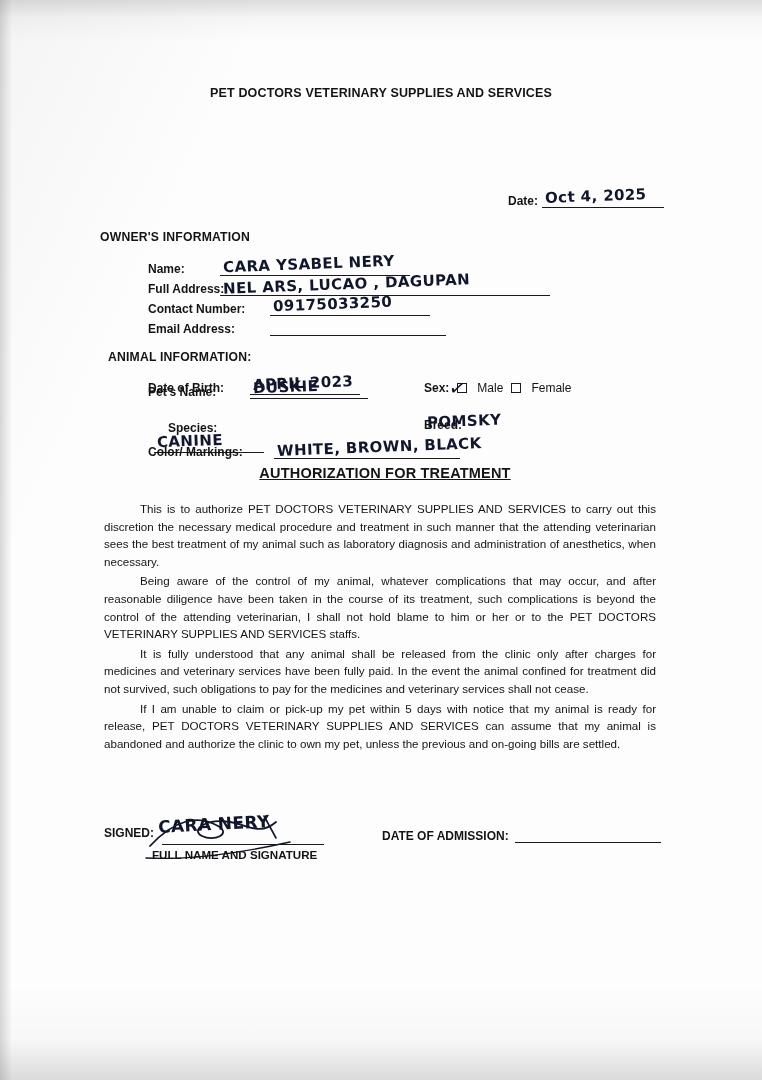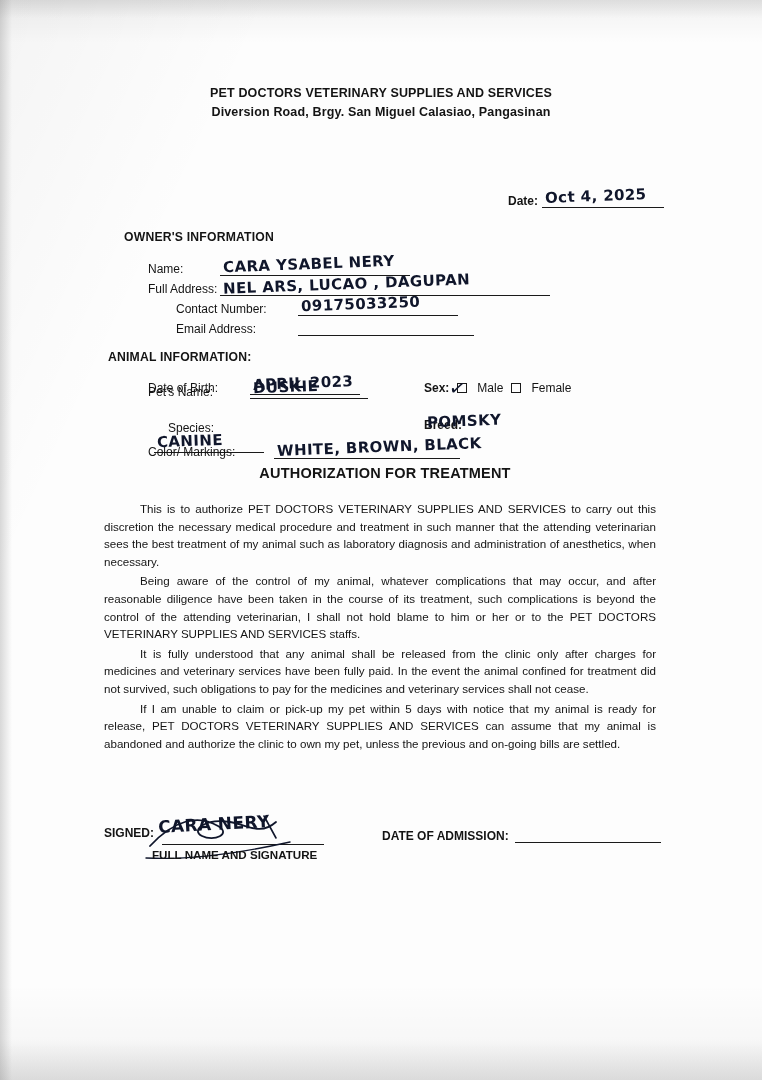--- a/index.html
+++ b/index.html
@@ -96,53 +96,53 @@
     white-space: nowrap;
   }
 
   
   .section-title {
     position: absolute;
     font-size: 12.2px;
     font-weight: bold;
     letter-spacing: 0.2px;
   }
-  #owner-title { left: 124px; top: 230px; }
+  #owner-title { left: 100px; top: 230px; }
   #animal-title { left: 108px; top: 350px; }
 
   
   .field {
     position: absolute;
     display: flex;
     align-items: flex-end;
   }
   .field .lbl {
     font-size: 12px;
-    font-weight: normal;
+    font-weight: bold;
     white-space: nowrap;
   }
   .field .rule {
     border-bottom: 1.1px solid #1a1a1a;
     height: 17px;
     position: relative;
     margin-left: 6px;
   }
 
   
   #f-name      { left: 148px; top: 258px; }
   #f-address   { left: 148px; top: 278px; }
   #f-contact   { left: 148px; top: 298px; }
   #f-email     { left: 148px; top: 318px; }
 
   #f-name .lbl, #f-address .lbl, #f-contact .lbl, #f-email .lbl { width: 66px; }
   #f-name .rule    { width: 190px; }
   #f-address .rule { width: 330px; }
   #f-contact .rule { width: 160px; }
   #f-email .rule   { width: 176px; }
-  #f-contact .lbl, #f-email .lbl { width: 116px; margin-left: 28px; }
+  #f-contact .lbl, #f-email .lbl { width: 116px; }
   #f-contact .rule { width: 160px; }
 
   
   #f-petname   { left: 148px; top: 381px; }
   #f-dob       { left: 148px; top: 377px; }
   #f-species   { left: 148px; top: 421px; flex-direction: column; }
   #f-color     { left: 148px; top: 441px; }
 
   #f-petname .lbl, #f-dob .lbl, #f-species .lbl { width: 96px; }
   #f-color .lbl { width: 120px; }
@@ -188,20 +188,21 @@
 
   
   .auth-title {
     position: absolute;
     left: 8px; right: 0;
     top: 465px;
     text-align: center;
     font-size: 14.5px;
     font-weight: bold;
     letter-spacing: 0.2px;
+    text-decoration: underline;
   }
   .body-text {
     position: absolute;
     left: 104px;
     top: 500px;
     width: 552px;
     font-size: 11.6px;
     line-height: 1.52;
     text-align: justify;
   }
@@ -250,21 +251,20 @@
 <div class="page">
   <div class="edge-top"></div>
   <div class="edge-left"></div>
   <div class="edge-bottom"></div>
 </div>
 
 <div class="content">
 
   <div class="clinic-header">
     <div class="clinic-name">PET DOCTORS VETERINARY SUPPLIES AND SERVICES</div>
-    <div>Diversion Road, Brgy. San Miguel Calasiao, Pangasinan</div>
   </div>
 
   <div class="date-row">
     <span class="date-label">Date:</span>
     <span class="date-value-wrap">
       <span class="hand hand-ink">Oct 4, 2025</span>
     </span>
   </div>
 
   <div class="section-title" id="owner-title">OWNER'S INFORMATION</div>

